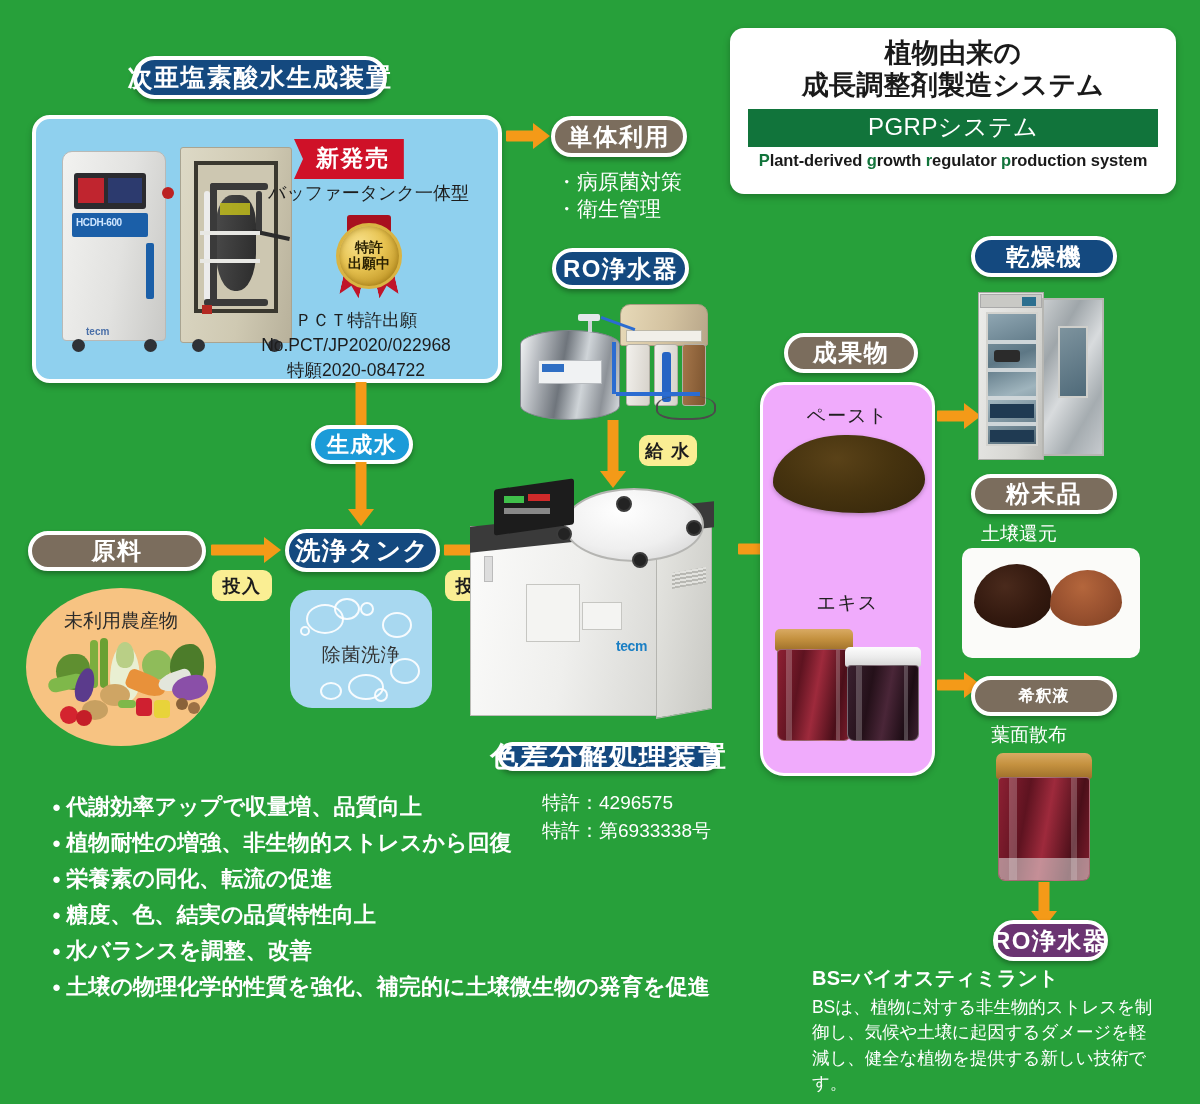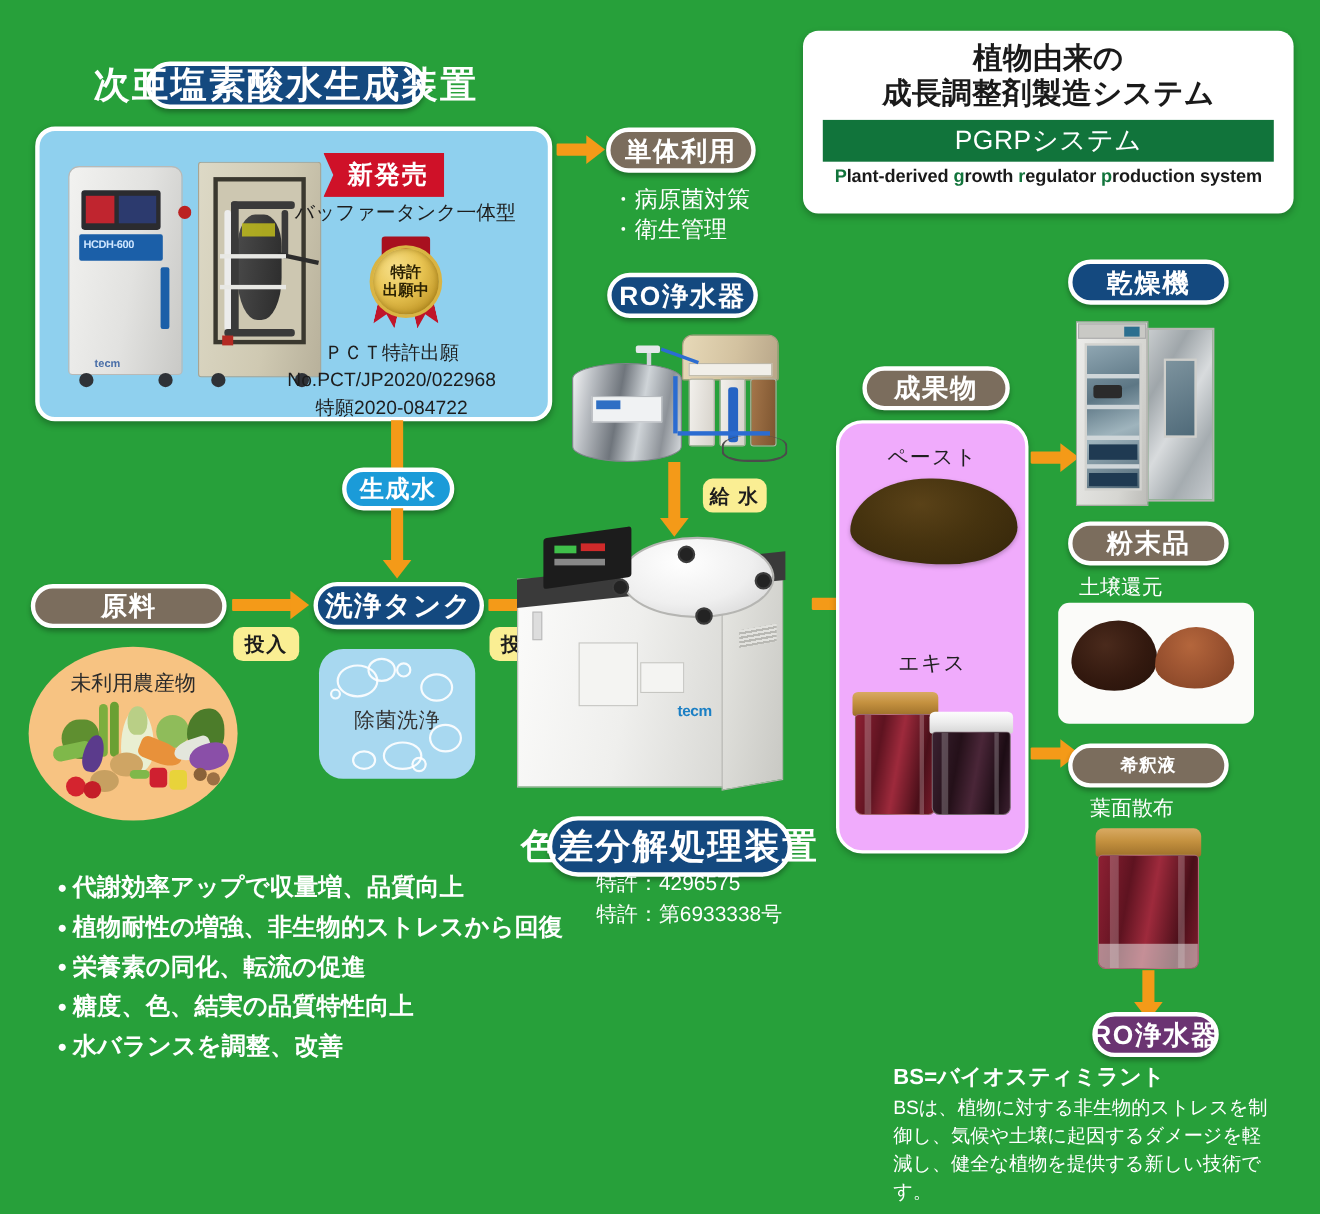--- a/index.html
+++ b/index.html
@@ -294,21 +294,21 @@
 
 <div id="stage">
 
   <div id="title-card" class="abs" style="left:730px; top:28px; width:446px; height:166px;">
     <div class="jp">植物由来の</div>
     <div class="jp">成長調整剤製造システム</div>
     <div class="band">PGRPシステム</div>
     <div class="en" id="title-en"><b>P</b><span>lant-derived </span><b>g</b><span>rowth </span><b>r</b><span>egulator </span><b>p</b><span>roduction system</span></div>
   </div>
 
-  <div class="pill navy" style="left:133px; top:56px; width:254px; height:43px; font-size:33px;">次亜塩素酸水生成装置</div>
+  <div class="pill navy" style="left:133px; top:56px; width:254px; height:43px; font-size:25px;">次亜塩素酸水生成装置</div>
 
   <div id="device-panel" style="left:32px; top:115px; width:470px; height:268px;">
 
     <div class="photo" style="left:22px; top:32px; width:116px; height:205px;">
       <div class="mach-body" style="left:4px; top:0; width:104px; height:190px;"></div>
       <div class="mach-screen" style="left:16px; top:22px; width:72px; height:36px;"></div>
       <div class="abs" style="left:20px; top:27px; width:26px; height:25px; background:#c0252f;"></div>
       <div class="abs" style="left:50px; top:27px; width:34px; height:25px; background:#2c3a6e;"></div>
       <div class="mach-label" style="left:14px; top:62px; width:76px; height:24px;"></div>
       <div class="abs" style="left:18px; top:66px; color:#cfe6ff; font-size:10px; font-weight:bold; letter-spacing:-.04em;">HCDH-600</div>
@@ -482,21 +482,21 @@
     <div class="abs" style="left:28px; top:78px; width:9px; height:26px; background:#ddd; border:1px solid #bbb;"></div>
     <div class="csm-brand" style="left:160px; top:160px;">tecm</div>
     <div class="abs" style="left:216px; top:92px; width:34px; height:16px; background:repeating-linear-gradient(0deg,#b8b8b3 0 2px, #e2e2de 2px 4px); transform:skewY(-10deg);"></div>
   </div>
 
   <div class="arrow-h" style="left:738px; top:536px; width:44px; height:26px;">
     <div class="shaft" style="width:32px;"></div>
       <div class="head"></div>
   </div>
 
-  <div class="pill navy" style="left:498px; top:742px; width:222px; height:55px; font-size:32px;">色差分解処理装置</div>
+  <div class="pill navy" style="left:498px; top:742px; width:222px; height:29px; font-size:28px;">色差分解処理装置</div>
   <div class="ftext md" style="left:542px; top:790px;">特許：4296575</div>
   <div class="ftext md" style="left:542px; top:818px;">特許：第6933338号</div>
 
   <div class="pill taupe" style="left:784px; top:333px; width:134px; height:40px; font-size:24px;">成果物</div>
 
   <div id="results-panel" style="left:760px; top:382px; width:175px; height:394px;">
     <div class="res-label" style="top:18px;">ペースト</div>
     <div id="paste-blob" style="left:10px; top:50px; width:152px; height:78px;"></div>
     <div class="res-label" style="top:205px;">エキス</div>
 
@@ -570,20 +570,21 @@
   </div>
 
   <div class="pill purple" style="left:993px; top:920px; width:115px; height:41px; font-size:24px;">RO浄水器</div>
 
   <ul id="bullets" style="left:52px; top:796px;">
     <li>代謝効率アップで収量増、品質向上</li>
     <li>植物耐性の増強、非生物的ストレスから回復</li>
     <li>栄養素の同化、転流の促進</li>
     <li>糖度、色、結実の品質特性向上</li>
     <li>水バランスを調整、改善</li>
+    <li>土壌の物理化学的性質を強化、補完的に土壌微生物の発育を促進</li>
   </ul>
 
   <div id="bs-note" style="left:812px; top:965px;">
     <div class="h">BS=バイオスティミラント</div>
     <div class="b">BSは、植物に対する非生物的ストレスを制御し、気候や土壌に起因するダメージを軽減し、健全な植物を提供する新しい技術です。</div>
   </div>
 
 </div>
 
 </body></html>

